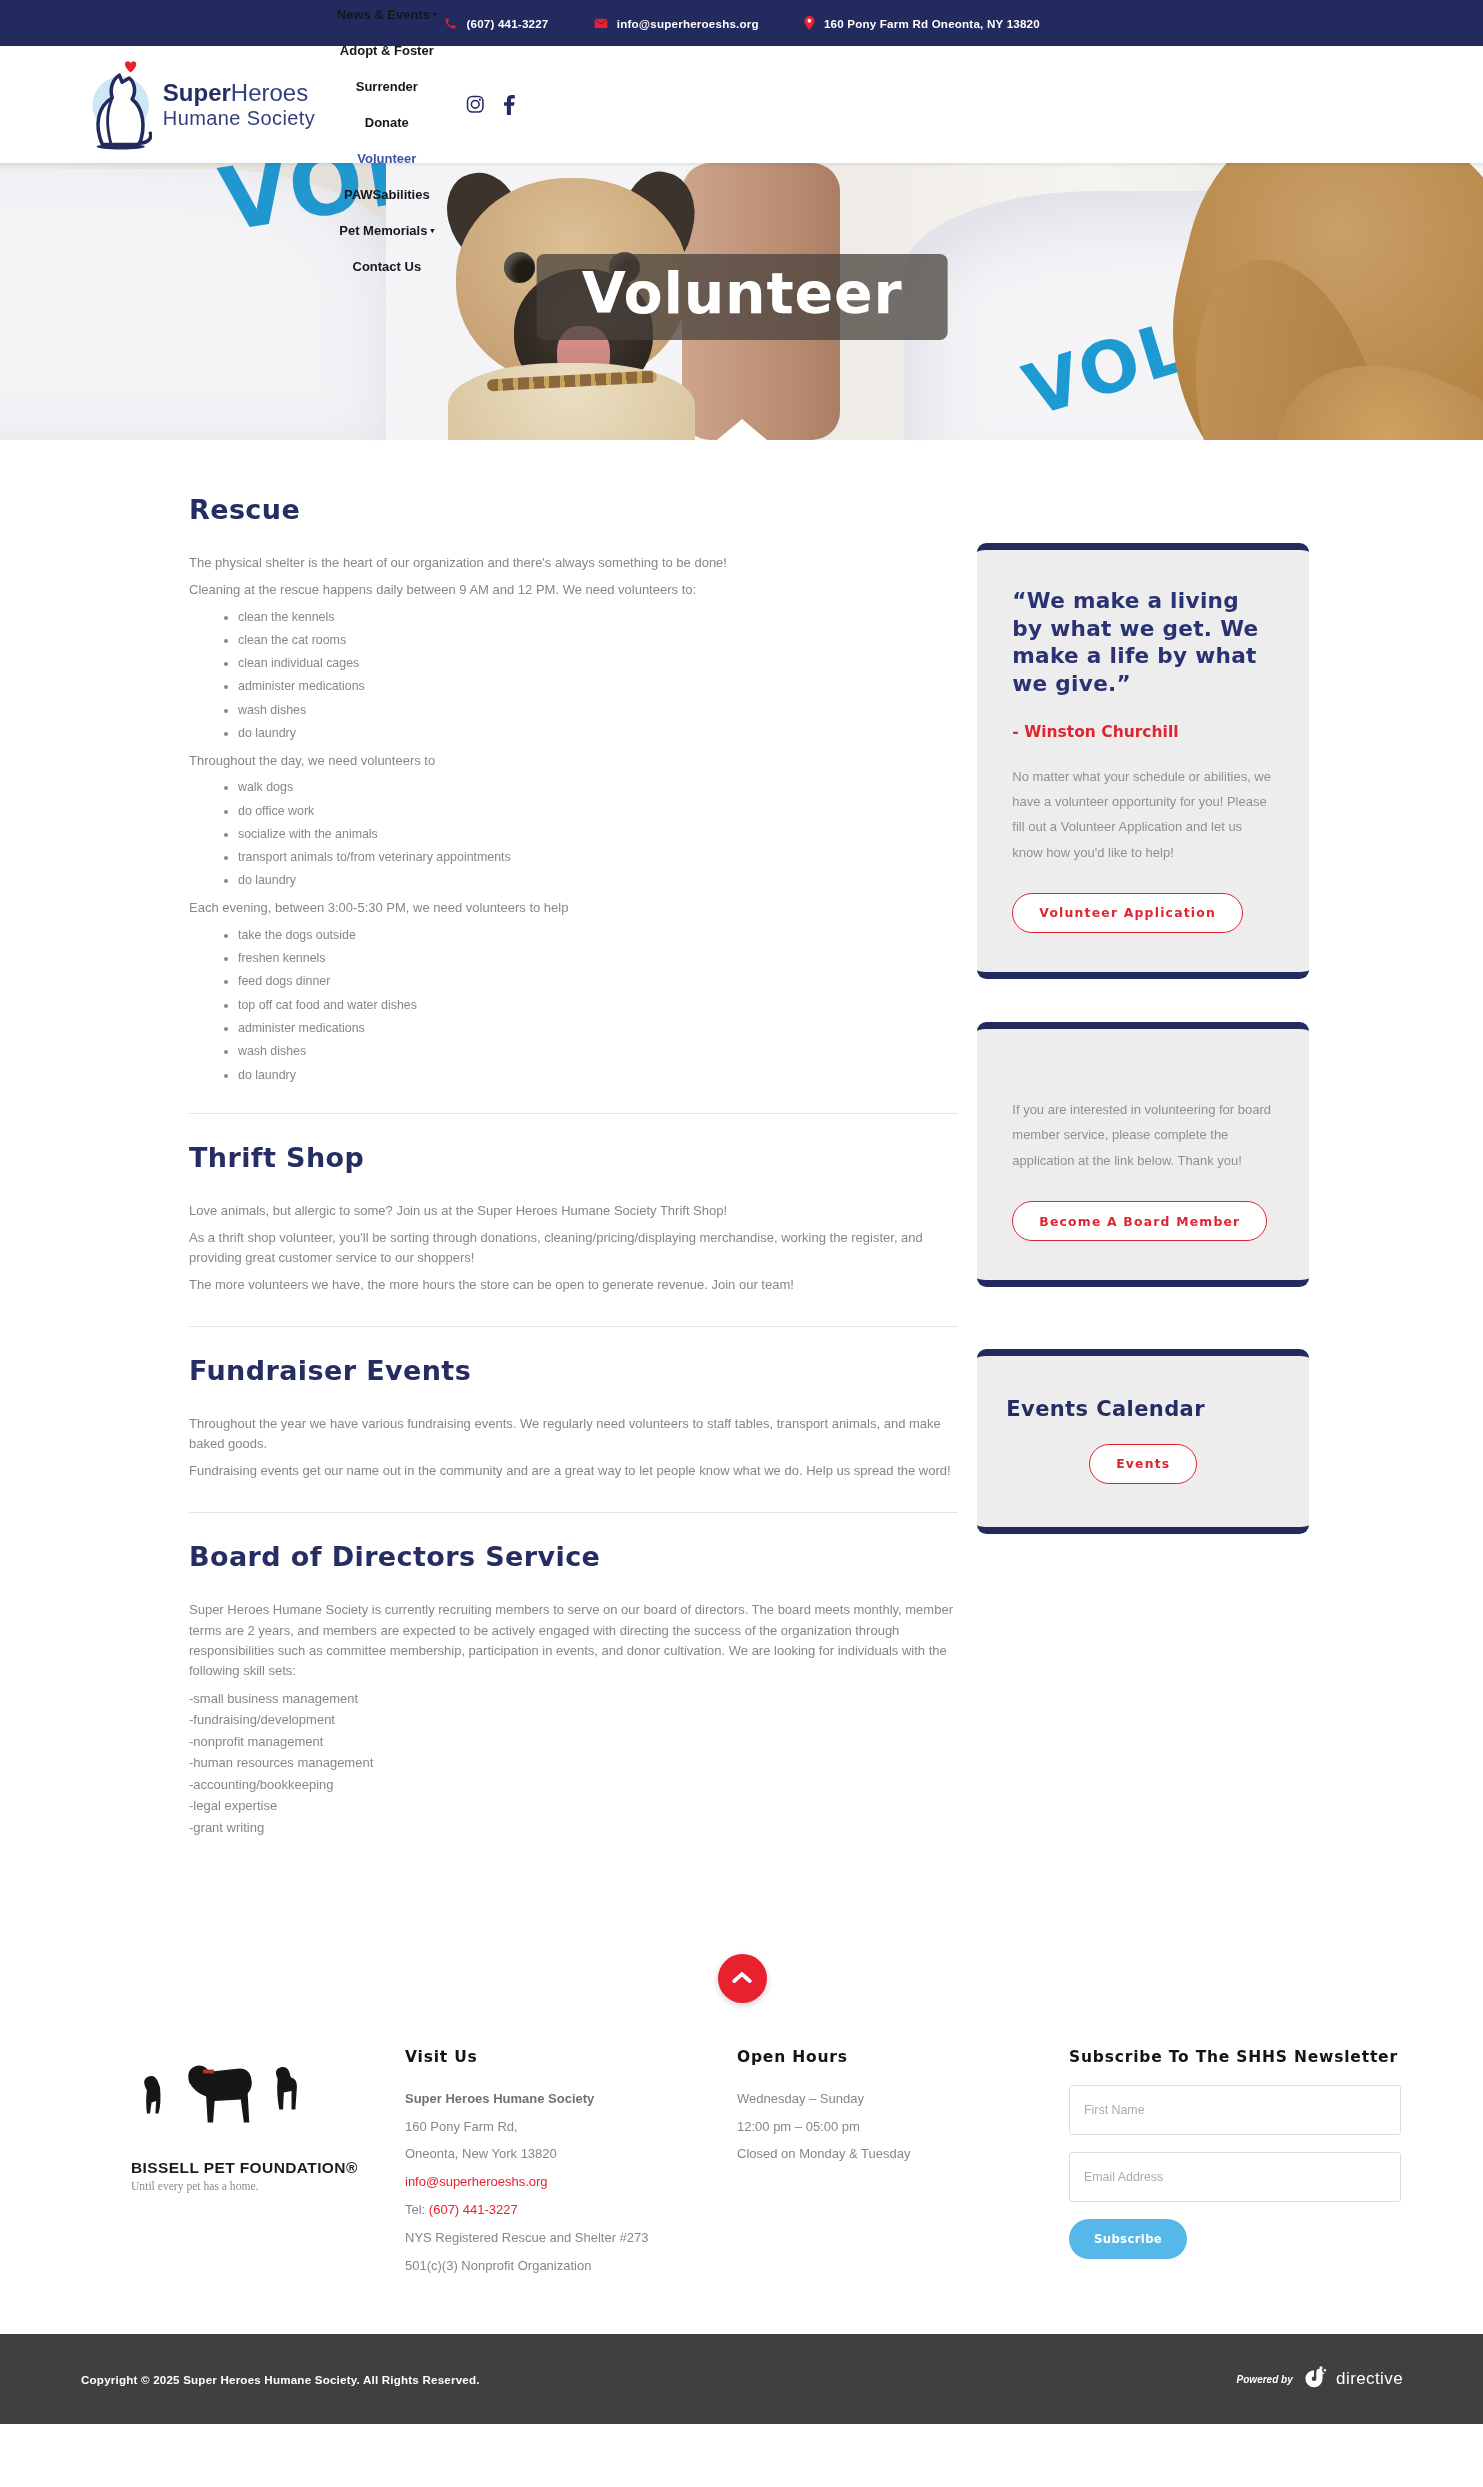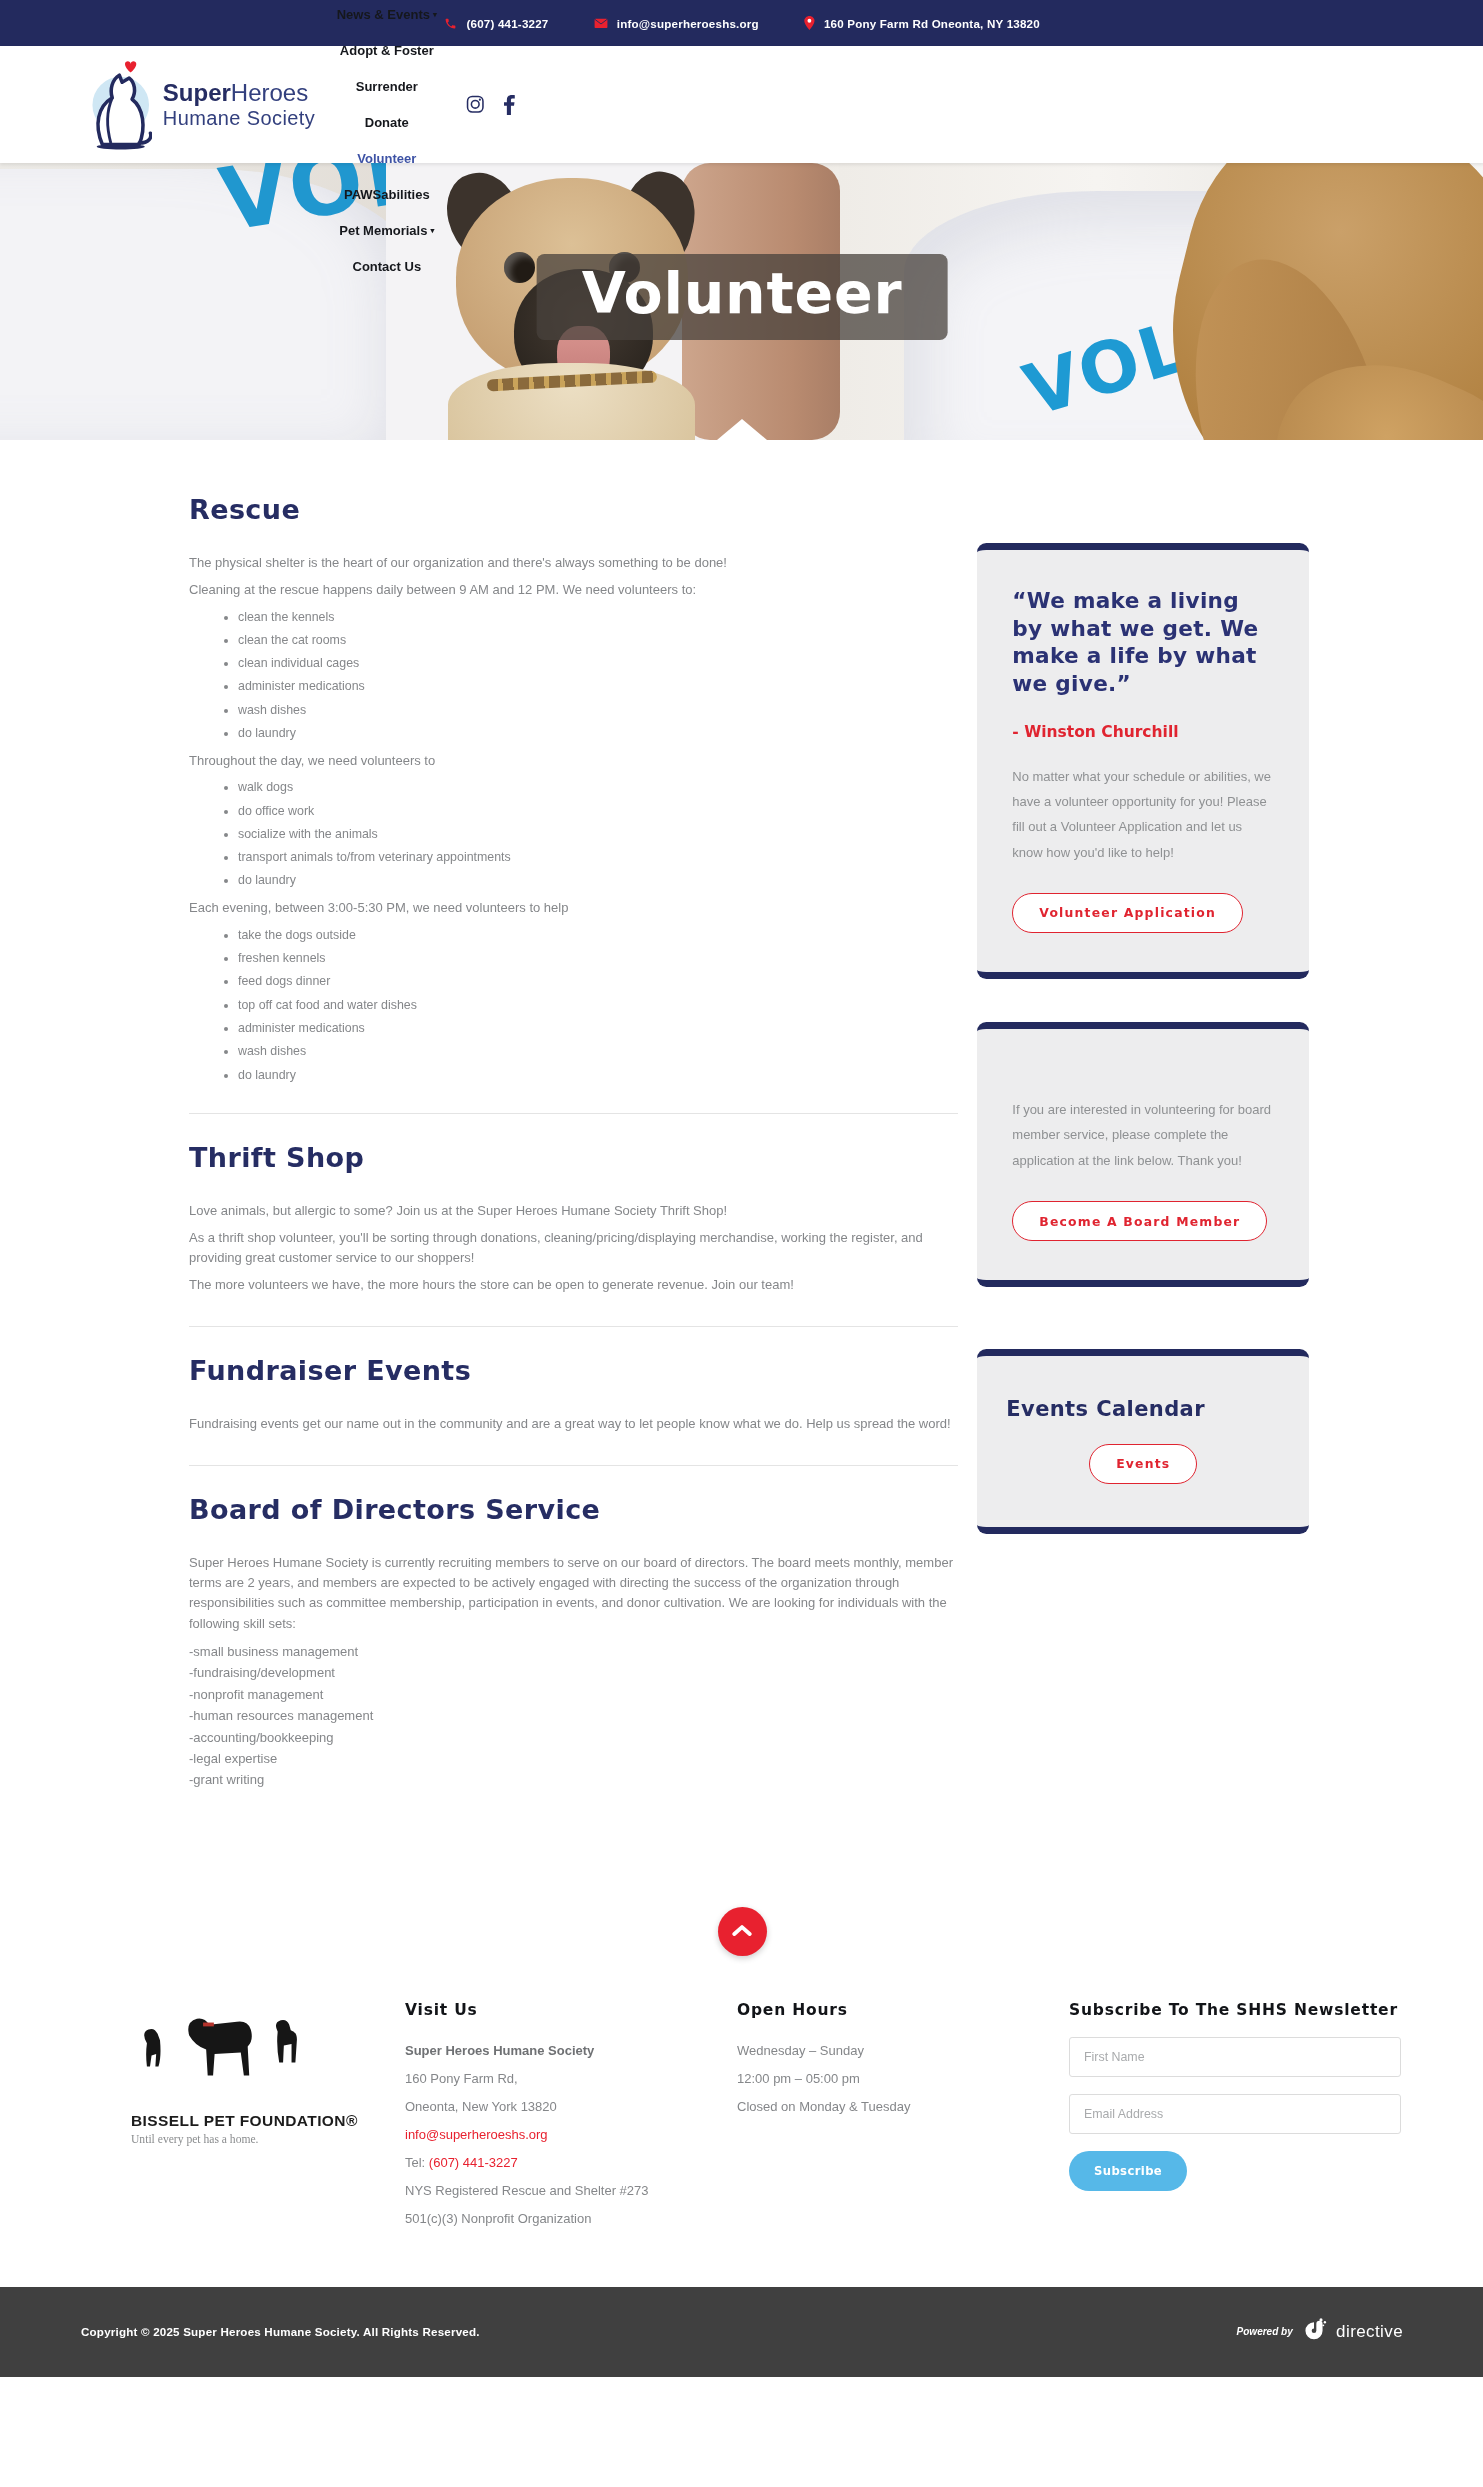--- a/index.html
+++ b/index.html
@@ -86,21 +86,21 @@
   
   .footer { display:flex; padding:45px 0 54px; }
   .fcol1 { margin-left:131px; width:274px; }
   .fcol { width:332px; }
   .f-head { font-size:15.5px; font-weight:800; color:#121418; font-family:"DejaVu Sans",sans-serif; letter-spacing:0.8px; margin-bottom:18.5px; }
   .f-line { font-size:13px; line-height:2.15; color:#85878a; max-width:267px; }
   .f-line.org { color:#6f7174; font-weight:bold; }
   .f-line.red { color:#e8212f; }
   .bissell-name { font-size:15.5px; font-weight:800; color:#1c1c1c; letter-spacing:0.4px; margin-top:7.7px; }
   .bissell-tag { font-family:"Liberation Serif",serif; font-size:11.6px; color:#8a8c8e; margin-top:3.1px; }
-  .nl-input { width:332px; height:40px; border:0.8px solid #dcdcdc; border-radius:3.1px; font-size:12.4px; color:#555; padding:0 14px; margin-bottom:17px; display:block; background:#fff; font-family:"Liberation Sans",sans-serif; }
+  .nl-input { width:332px; height:50px; border:0.8px solid #dcdcdc; border-radius:3.1px; font-size:12.4px; color:#555; padding:0 14px; margin-bottom:17px; display:block; background:#fff; font-family:"Liberation Sans",sans-serif; }
   .nl-input::placeholder { color:#a9abad; }
   .subscribe-btn { background:#56b8e8; color:#ffffff; border:none; border-radius:23px; font-size:11.6px; font-weight:800; padding:13px 25px; cursor:pointer; font-family:"DejaVu Sans",sans-serif; letter-spacing:0.4px; }
 
   
   .bottombar { height:90px; background:#404040; display:flex; align-items:center; justify-content:space-between; padding:0 81px; }
   .copyright { color:#ffffff; font-size:11.6px; font-weight:bold; letter-spacing:0.2px; }
   .powered { display:flex; align-items:center; gap:7.7px; color:#ffffff; }
   .powered .pb { font-size:10px; font-style:italic; font-weight:bold; }
   .powered .brand { font-size:17px; font-weight:400; letter-spacing:0.4px; }
 </style>
@@ -278,20 +278,21 @@
       <h2 class="sec">Thrift Shop</h2>
       <p>Love animals, but allergic to some? Join us at the Super Heroes Humane Society Thrift Shop!</p>
       <p>As a thrift shop volunteer, you'll be sorting through donations, cleaning/pricing/displaying merchandise, working the register, and providing great customer service to our shoppers!</p>
       <p>The more volunteers we have, the more hours the store can be open to generate revenue. Join our team!</p>
     </section>
 
     <hr class="sep">
 
     <section>
       <h2 class="sec">Fundraiser Events</h2>
+      <p>Throughout the year we have various fundraising events. We regularly need volunteers to staff tables, transport animals, and make baked goods.</p>
       <p>Fundraising events get our name out in the community and are a great way to let people know what we do. Help us spread the word!</p>
     </section>
 
     <hr class="sep">
 
     <section>
       <h2 class="sec">Board of Directors Service</h2>
       <p>Super Heroes Humane Society is currently recruiting members to serve on our board of directors. The board meets monthly, member terms are 2 years, and members are expected to be actively engaged with directing the success of the organization through responsibilities such as committee membership, participation in events, and donor cultivation. We are looking for individuals with the following skill sets:</p>
       <div class="skills">
         <div>-small business management</div>

